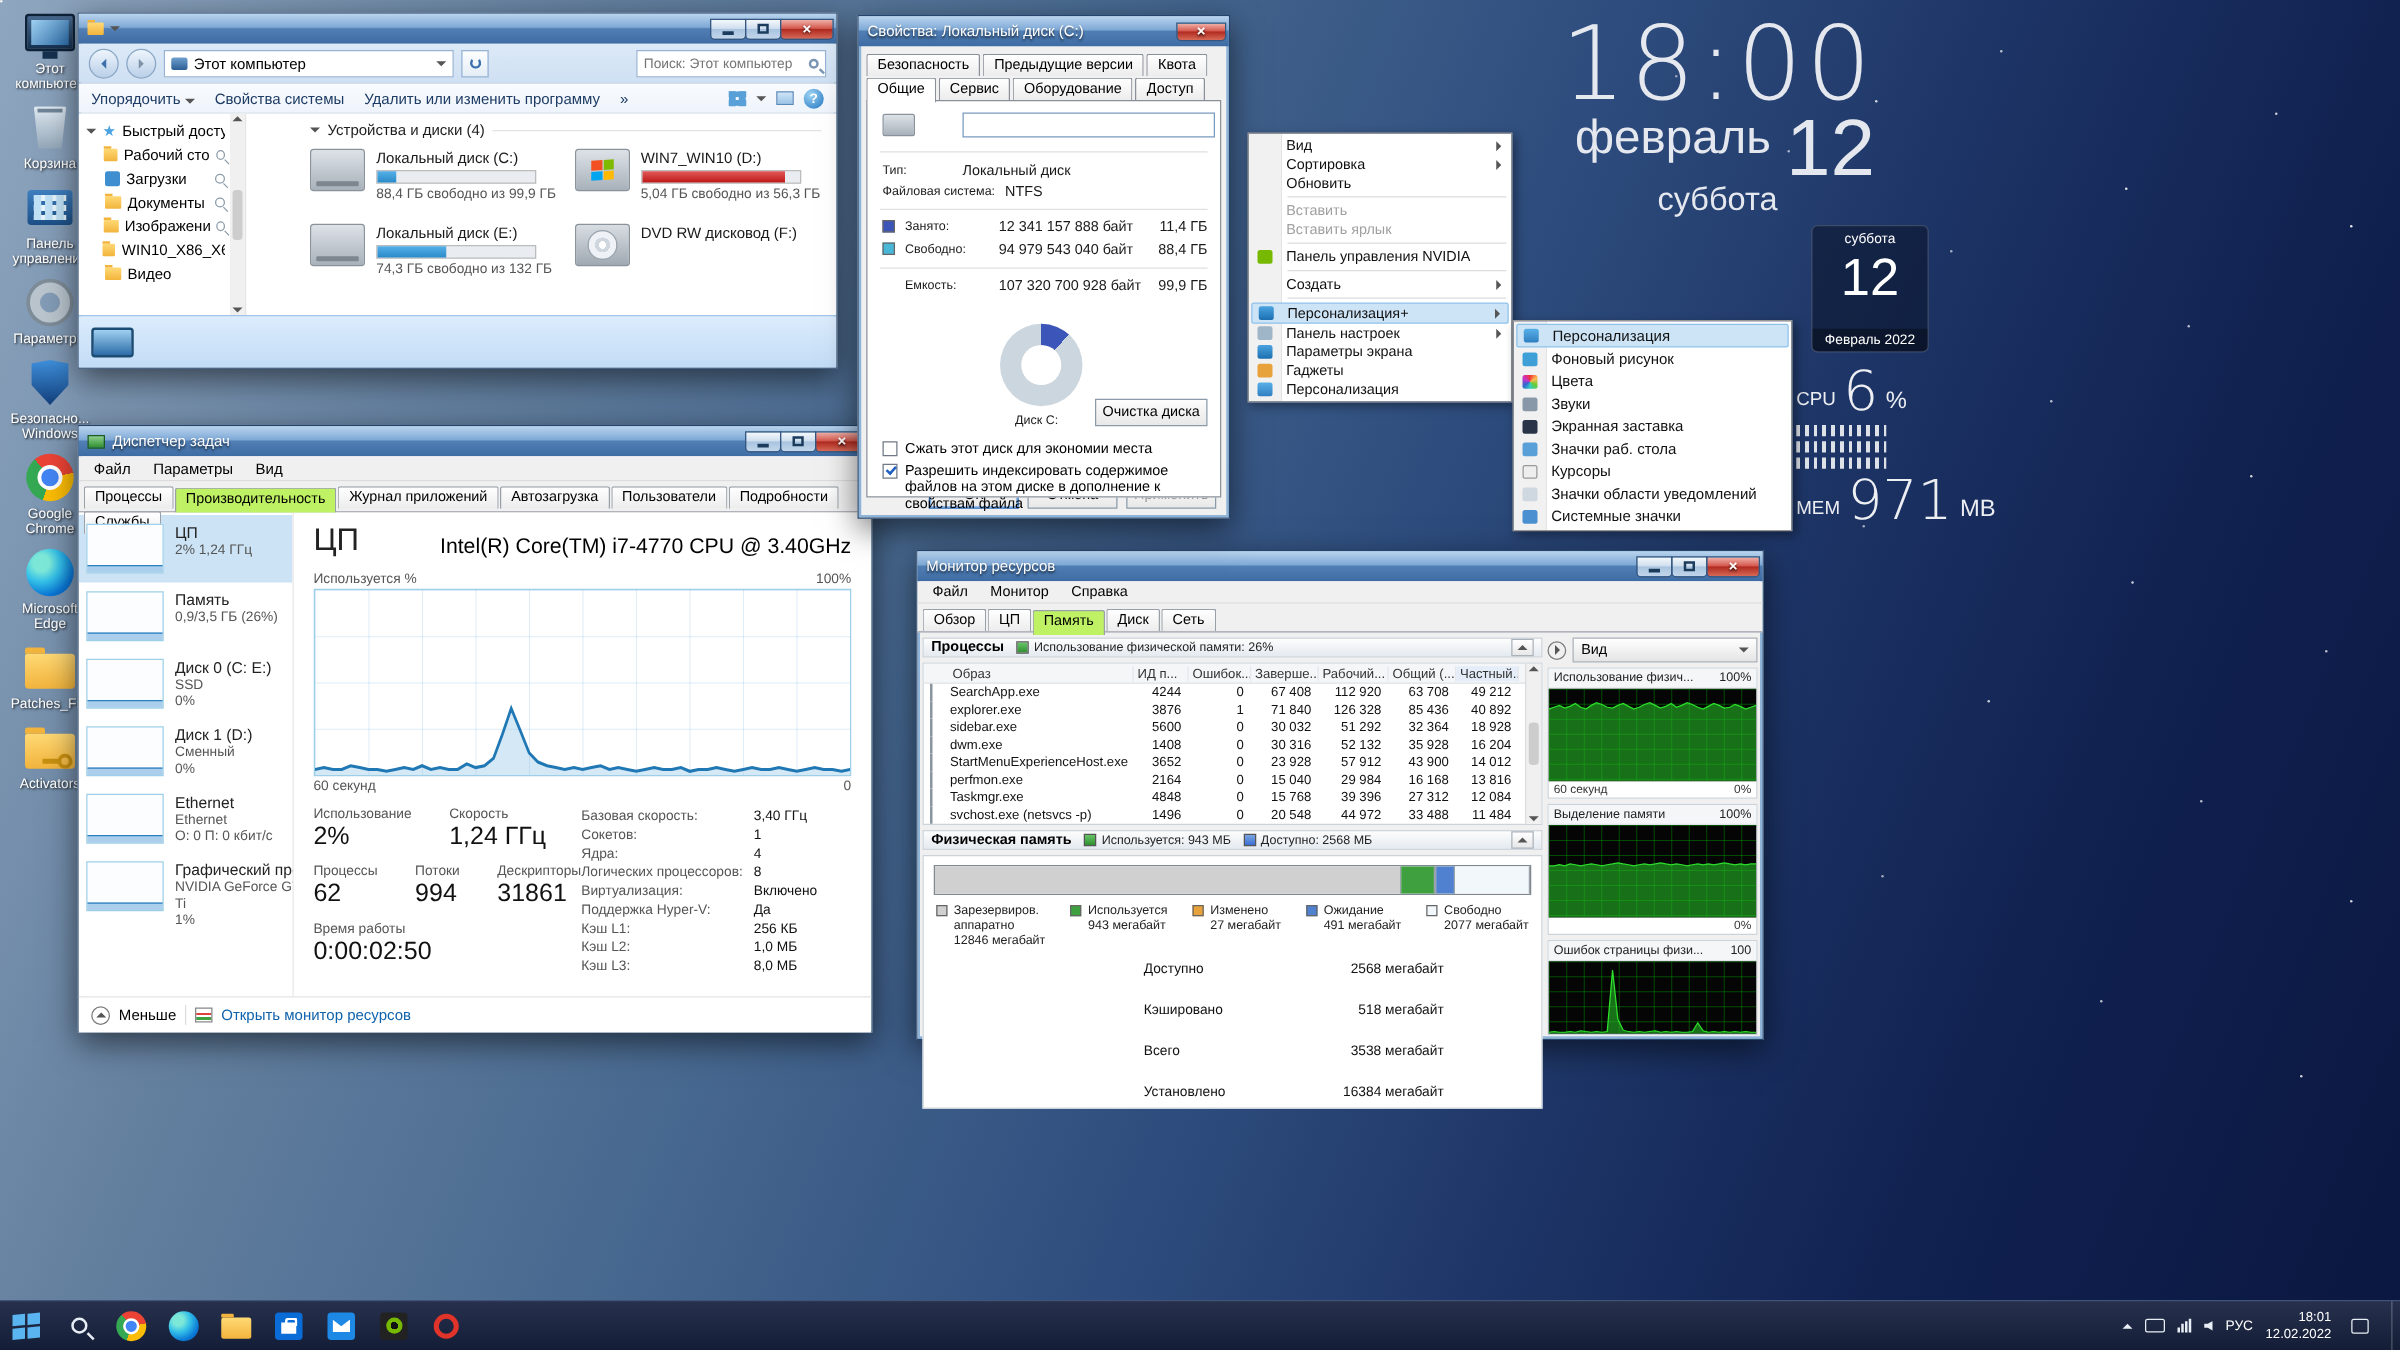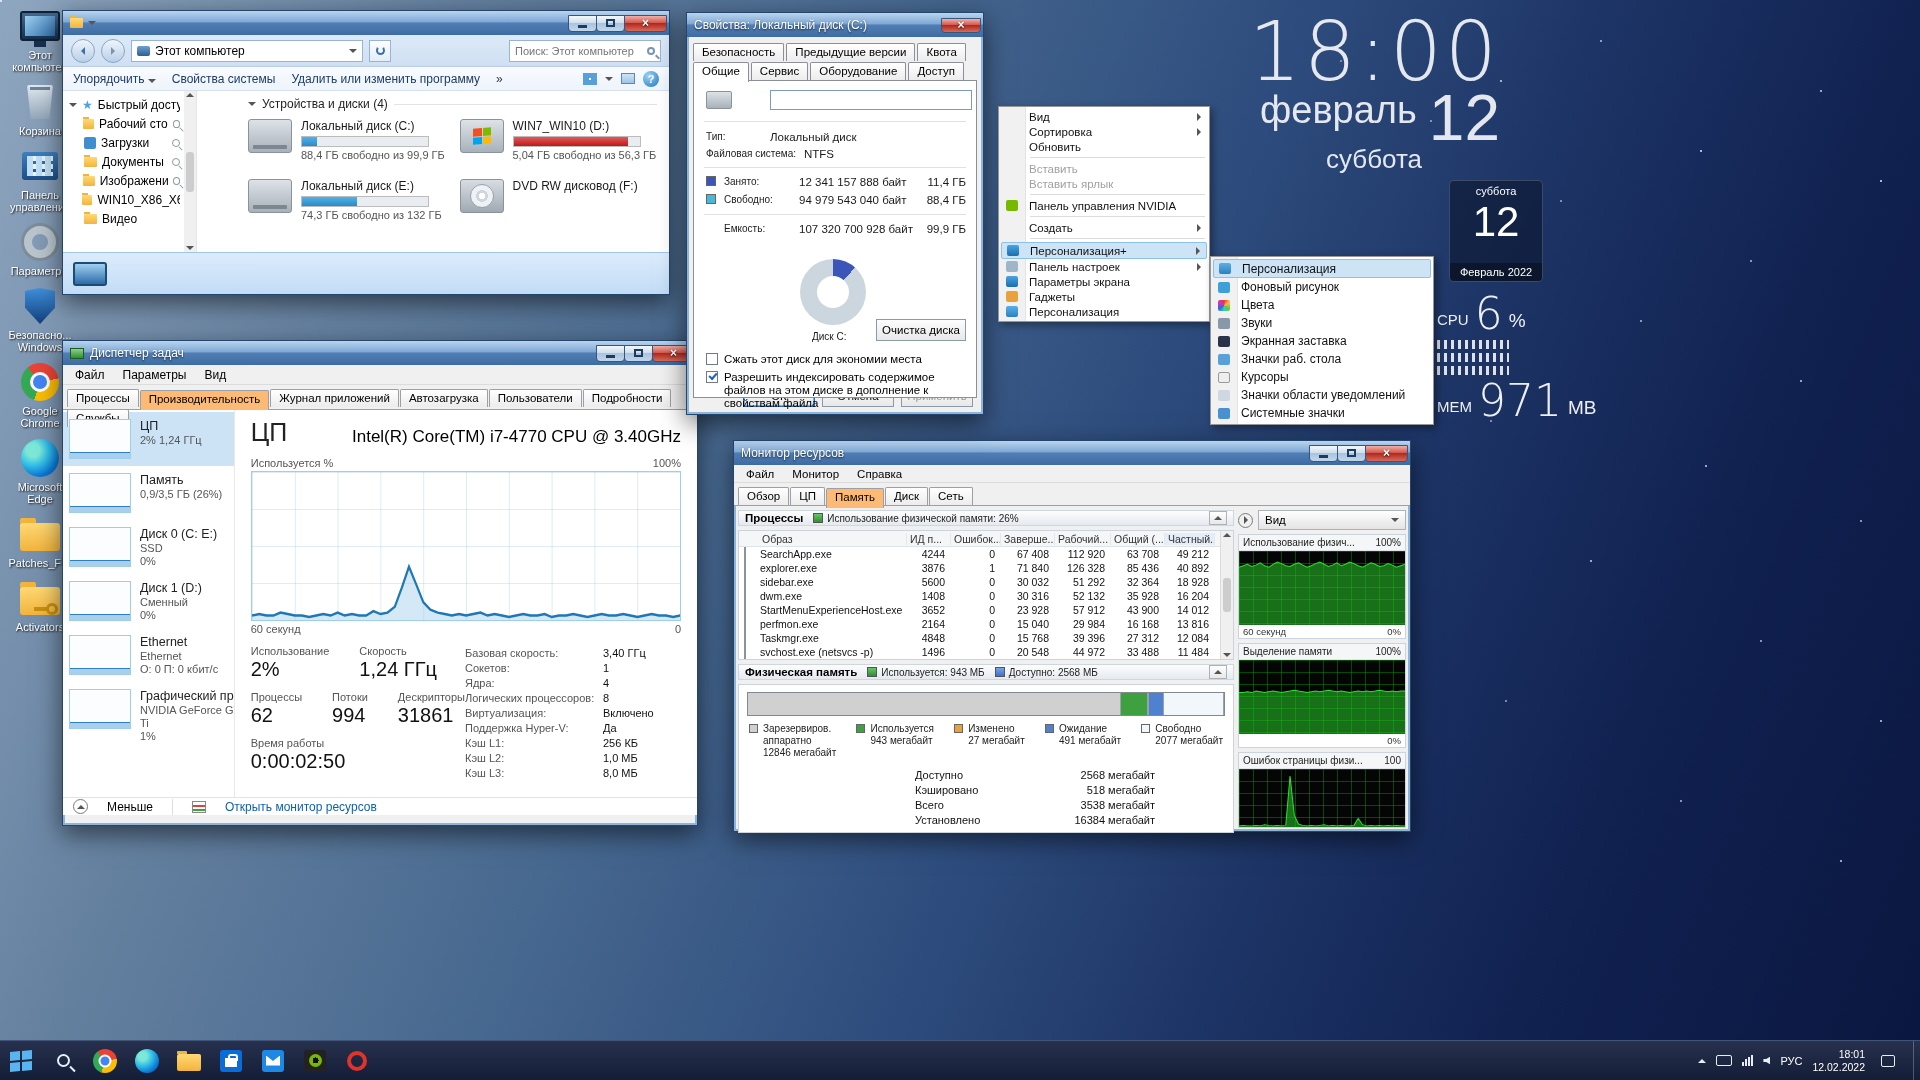--- a/index.html
+++ b/index.html
@@ -168,21 +168,21 @@
   .t-colors{background:conic-gradient(#e33,#fb5,#6c3,#3cc,#36c,#c3c,#e33);}
   .t-sound{background:#8898a8;}.t-screensaver{background:#2a3448;}
   .t-icons{background:#5aa0d8;}.t-cursor{background:#eee;border:1px solid #999;}
   .t-tray{background:#cfd8e0;}.t-sysicons{background:#4a90d0;}
   
   #taskmgr{left:62px;top:340px;width:636px;height:486px;z-index:20;background:#f0f0f0;}
   .tm-ic{width:14px;height:11px;background:linear-gradient(#8fd08f,#2f8f2f);border:1px solid #1c5c1c;margin-right:6px;}
   .tabstrip{background:#f0f0f0;padding:4px 4px 0;border-bottom:1px solid #9aa0a8;height:25px;}
   .ctab{display:inline-block;padding:2px 8px 3px;border:1px solid #9aa0a8;border-bottom:none;background:linear-gradient(#fff,#ececec);
     margin-right:1px;border-radius:2px 2px 0 0;font-size:11.5px;position:relative;}
-  .ctab.active{background:#fdba74;padding-bottom:5px;z-index:2;top:1px;}
+  .ctab.active{background:#bef264;padding-bottom:5px;z-index:2;top:1px;}
   .tm-body{display:flex;background:#fff;height:387px;}
   .tm-side{width:228px;border-right:1px solid #e8e8e8;padding-top:2px;overflow:hidden;}
   .tm-item{height:54px;display:flex;gap:9px;padding:7px 6px;}
   .tm-item.selected{background:#cbe3f5;}
   .tm-thumb{width:62px;height:40px;border:1px solid #9ecfe8;background:#fbfdfe;position:relative;flex:0 0 62px;}
   .tm-thumb::after{content:"";position:absolute;left:0;right:0;bottom:0;height:5px;background:rgba(90,160,215,.5);border-top:1px solid #2a80c0;}
   .tm-txt{font-size:12.5px;color:#222;line-height:15px;overflow:hidden;white-space:nowrap;}
   .tm-sub{font-size:11px;color:#555;line-height:13px;}
   .tm-main{flex:1;padding:8px 16px 0;position:relative;}
   .tm-headrow{display:flex;align-items:flex-end;justify-content:space-between;}
@@ -195,21 +195,21 @@
   .tm-graph svg{position:absolute;inset:0;}
   .stats-wrap{display:flex;margin-top:10px;}
   .stat-col{display:flex;flex-direction:column;gap:10px;}
   .stat-row{display:flex;gap:30px;}
   .stat .lab{font-size:11px;color:#555;}
   .stat .val{font-size:20px;color:#111;margin-top:1px;}
   .info-col{margin-left:auto;width:216px;display:flex;flex-direction:column;gap:3px;padding-top:2px;}
   .info-row{display:flex;font-size:11px;}
   .info-row .lab{width:138px;color:#555;}
   .info-row .val{color:#111;}
-  .tm-foot{height:18px;border-top:1px solid #e3e3e3;background:#fff;display:flex;align-items:center;padding:0 10px;gap:19px;}
+  .tm-foot{height:29px;border-top:1px solid #e3e3e3;background:#fff;display:flex;align-items:center;padding:0 10px;gap:7px;}
   .circle-ic{width:15px;height:15px;border:1px solid #7a7a7a;border-radius:50%;display:flex;align-items:center;justify-content:center;}
   .vsep{width:1px;height:16px;background:#ddd;}
   .resmon-ic{width:14px;height:12px;border:1px solid #888;background:linear-gradient(#fff 0 3px,#e04040 3px 5px,#fff 5px 7px,#3fa03f 7px 9px,#fff 9px);}
   .tm-link{color:#0f62ac;font-size:12px;}
   
   #resmon{left:733px;top:440px;width:678px;height:392px;z-index:25;background:#f0f0f0;}
   #resmon .menubar{height:18px;font-size:11.5px;}
   #resmon .tabstrip{height:23px;}
   .rm-body{display:flex;gap:4px;padding:4px;height:323px;}
   .rm-left{flex:1;display:flex;flex-direction:column;gap:4px;min-width:0;}
@@ -229,21 +229,21 @@
   .pt-cb{width:9px;height:9px;border:1px solid #8a949e;background:#fff;margin-left:5px;}
   .pt-scroll{position:absolute;right:0;top:0;bottom:0;width:13px;background:#f0f0f0;border-left:1px solid #dcdcdc;
     display:flex;flex-direction:column;align-items:center;justify-content:space-between;padding:2px 0;}
   .pt-scroll .scroll-thumb{flex:0 0 34px;}
   .mem-panel{background:#fff;border:1px solid #cdd3da;padding:7px 8px 6px;flex:1;}
   .membar{height:24px;border:1px solid #808891;display:flex;overflow:hidden;}
   .membar i{display:block;height:100%;}
   .legend{display:flex;justify-content:space-between;margin-top:7px;padding:0 2px;}
   .leg{display:flex;gap:5px;font-size:10px;line-height:12px;color:#222;}
   .leg i{width:9px;height:9px;border:1px solid #666;display:block;margin-top:1px;flex:0 0 9px;}
-  .totals{width:240px;margin:10px 70px 0 auto;display:flex;flex-direction:column;gap:3px;}
+  .totals{width:240px;margin:10px 70px 0 auto;display:flex;flex-direction:column;gap:21px;}
   .tot-row{display:flex;justify-content:space-between;font-size:11px;color:#111;}
   .rm-right{width:168px;display:flex;flex-direction:column;gap:4px;}
   .view-row{display:flex;align-items:center;gap:5px;}
   .view-btn{flex:1;height:20px;border:1px solid #aab2ba;background:linear-gradient(#fff,#e4e4e4);display:flex;align-items:center;justify-content:space-between;padding:0 6px;font-size:11.5px;}
   .rm-graph{background:#fff;border:1px solid #cdd3da;}
   .rmg-head{height:16px;display:flex;justify-content:space-between;align-items:center;font-size:10px;color:#222;padding:0 4px;background:#f4f6f8;border-bottom:1px solid #e0e4e8;}
   .rmg-body{height:74px;background:#050505;position:relative;
     background-image:linear-gradient(rgba(0,160,0,.45) 1px,transparent 1px),linear-gradient(90deg,rgba(0,160,0,.45) 1px,transparent 1px);
     background-size:100% 12px,14px 100%;background-color:#050505;}
   .rmg-body svg{position:absolute;inset:0;}

